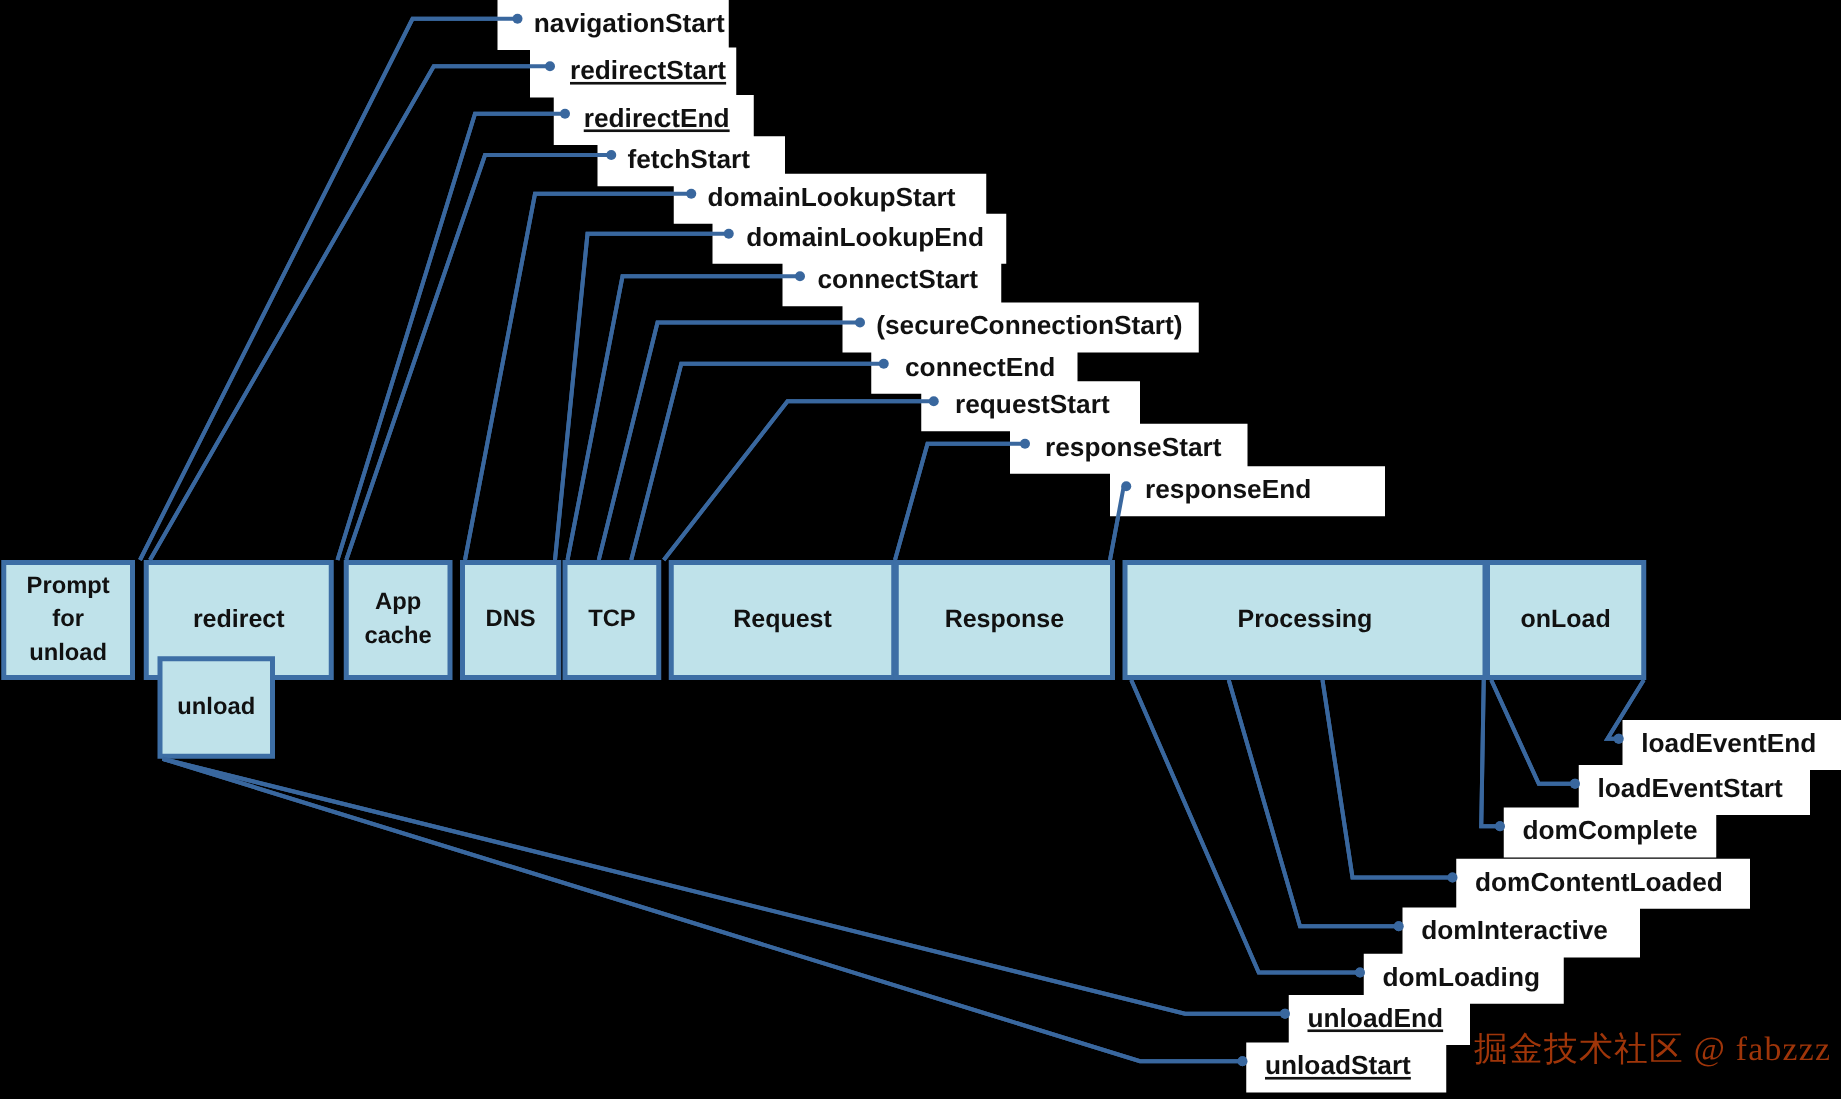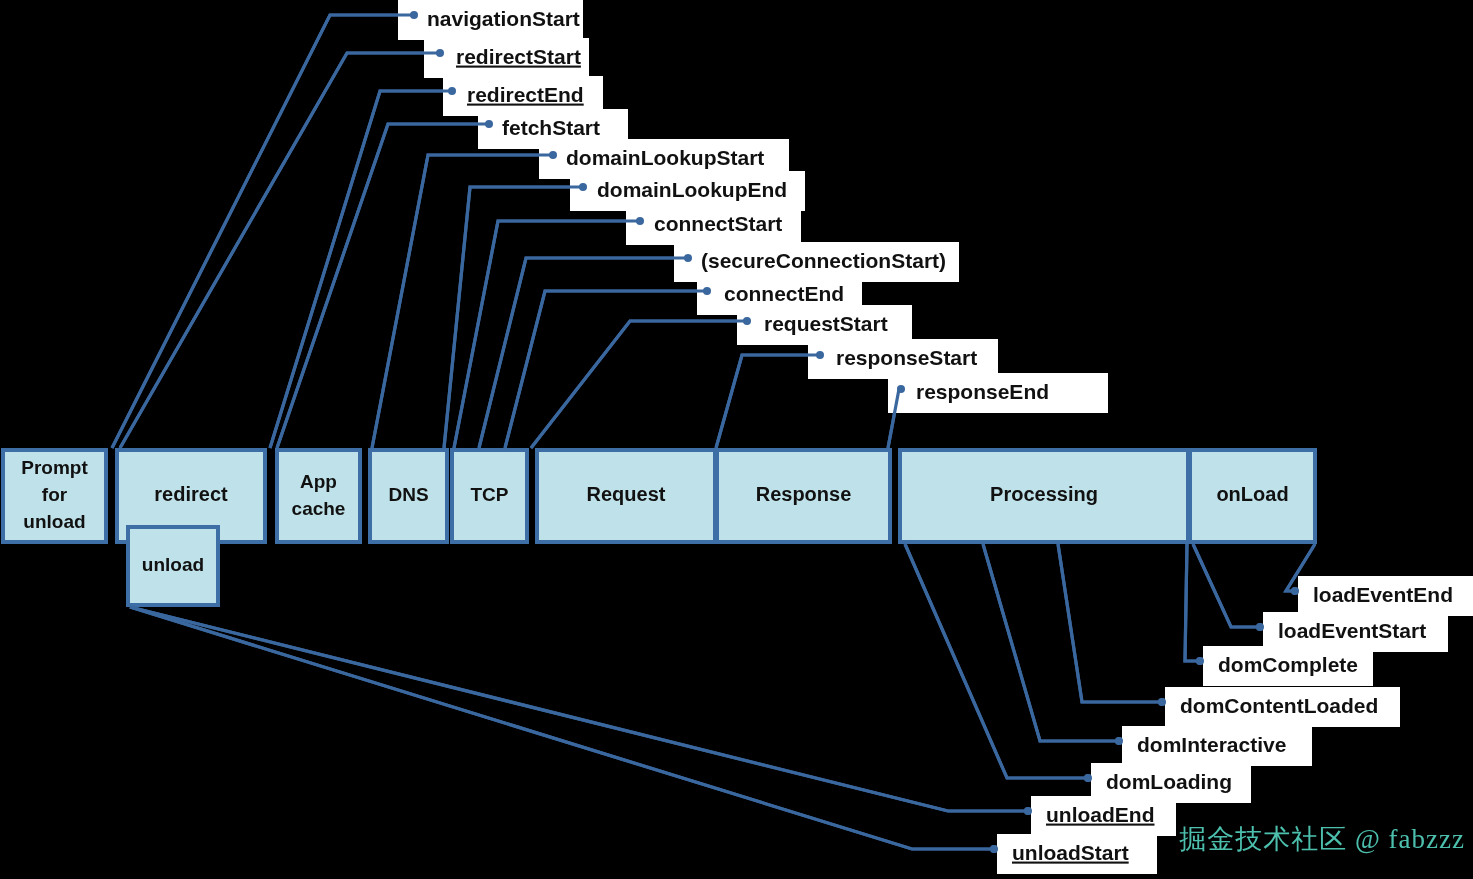--- a/index.html
+++ b/index.html
@@ -53,21 +53,21 @@
     font-size: 21px;
     dominant-baseline: middle;
   }
   .marker-label.underlined {
     text-decoration: underline;
   }
   .watermark {
     position: absolute;
     right: 8px;
     bottom: 22px;
-    color: #5eead4;
+    color: #c2410c;
     opacity: 0.82;
     font-family: "Liberation Serif", serif;
     font-size: 27px;
     letter-spacing: 1px;
     white-space: nowrap;
     pointer-events: none;
     text-shadow: 0 0 2px #000;
   }
 </style>
 </head>

